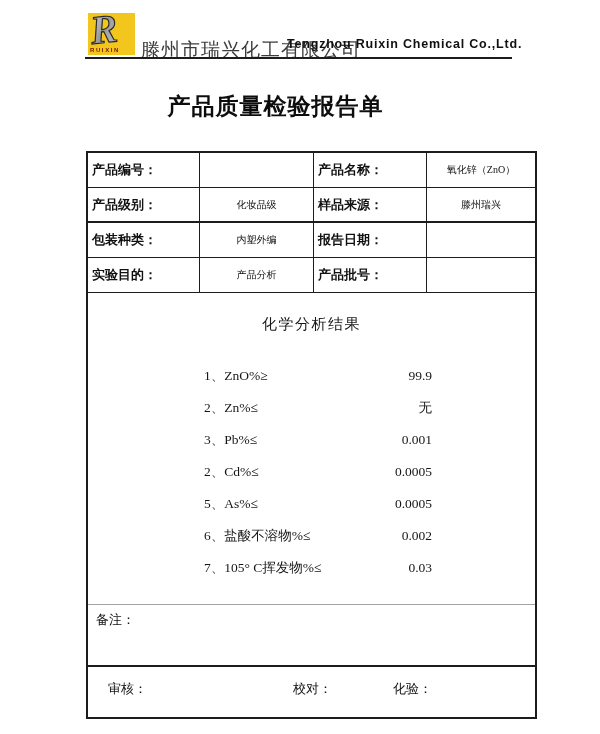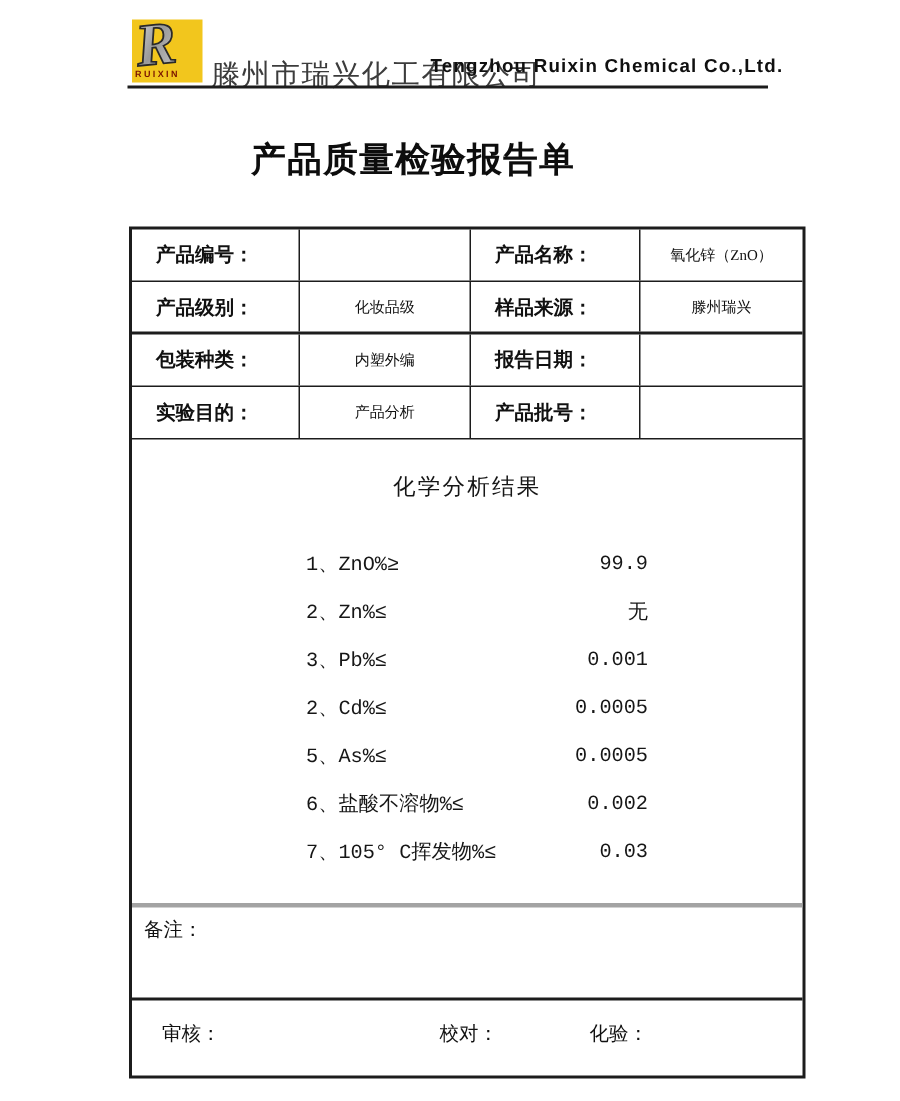--- a/index.html
+++ b/index.html
@@ -44,29 +44,29 @@
     position:absolute; left:86px; top:151px; width:451px; height:568px;
     border:2px solid #1c1c1c; background:#fff;
   }
   .info-row {
     display:grid; grid-template-columns:112px 114px 113px 1fr;
     height:35px; border-bottom:1px solid #1c1c1c;
   }
   .info-row.thick { border-bottom-width:2px; }
   .cell { display:flex; align-items:center; border-right:1px solid #1c1c1c; }
   .cell:last-child { border-right:none; }
-  .cell.label { font-weight:bold; font-size:13px; padding-left:16px; }
+  .cell.label { font-weight:bold; font-size:13px; padding-left:4px; }
   .cell.value {
     justify-content:center; font-size:10px;
     font-family:"Liberation Serif", serif;
   }
 
   .analysis-cell {
-    height:290px; border-bottom:3px solid #a3a3a3; position:relative;
-    font-family:Liberation Mono, monospace;
+    height:290px; border-bottom:1px solid #a3a3a3; position:relative;
+    font-family:Liberation Serif, serif;
   }
   .analysis-heading {
     margin-top:22px; text-align:center; font-size:15px; letter-spacing:1.5px;
     color:#161616;
   }
   .analysis-items { margin:26px 103px 0 116px; }
   .analysis-item {
     height:32px; display:flex; justify-content:space-between;
     align-items:center; font-size:13.5px; color:#161616;
   }

